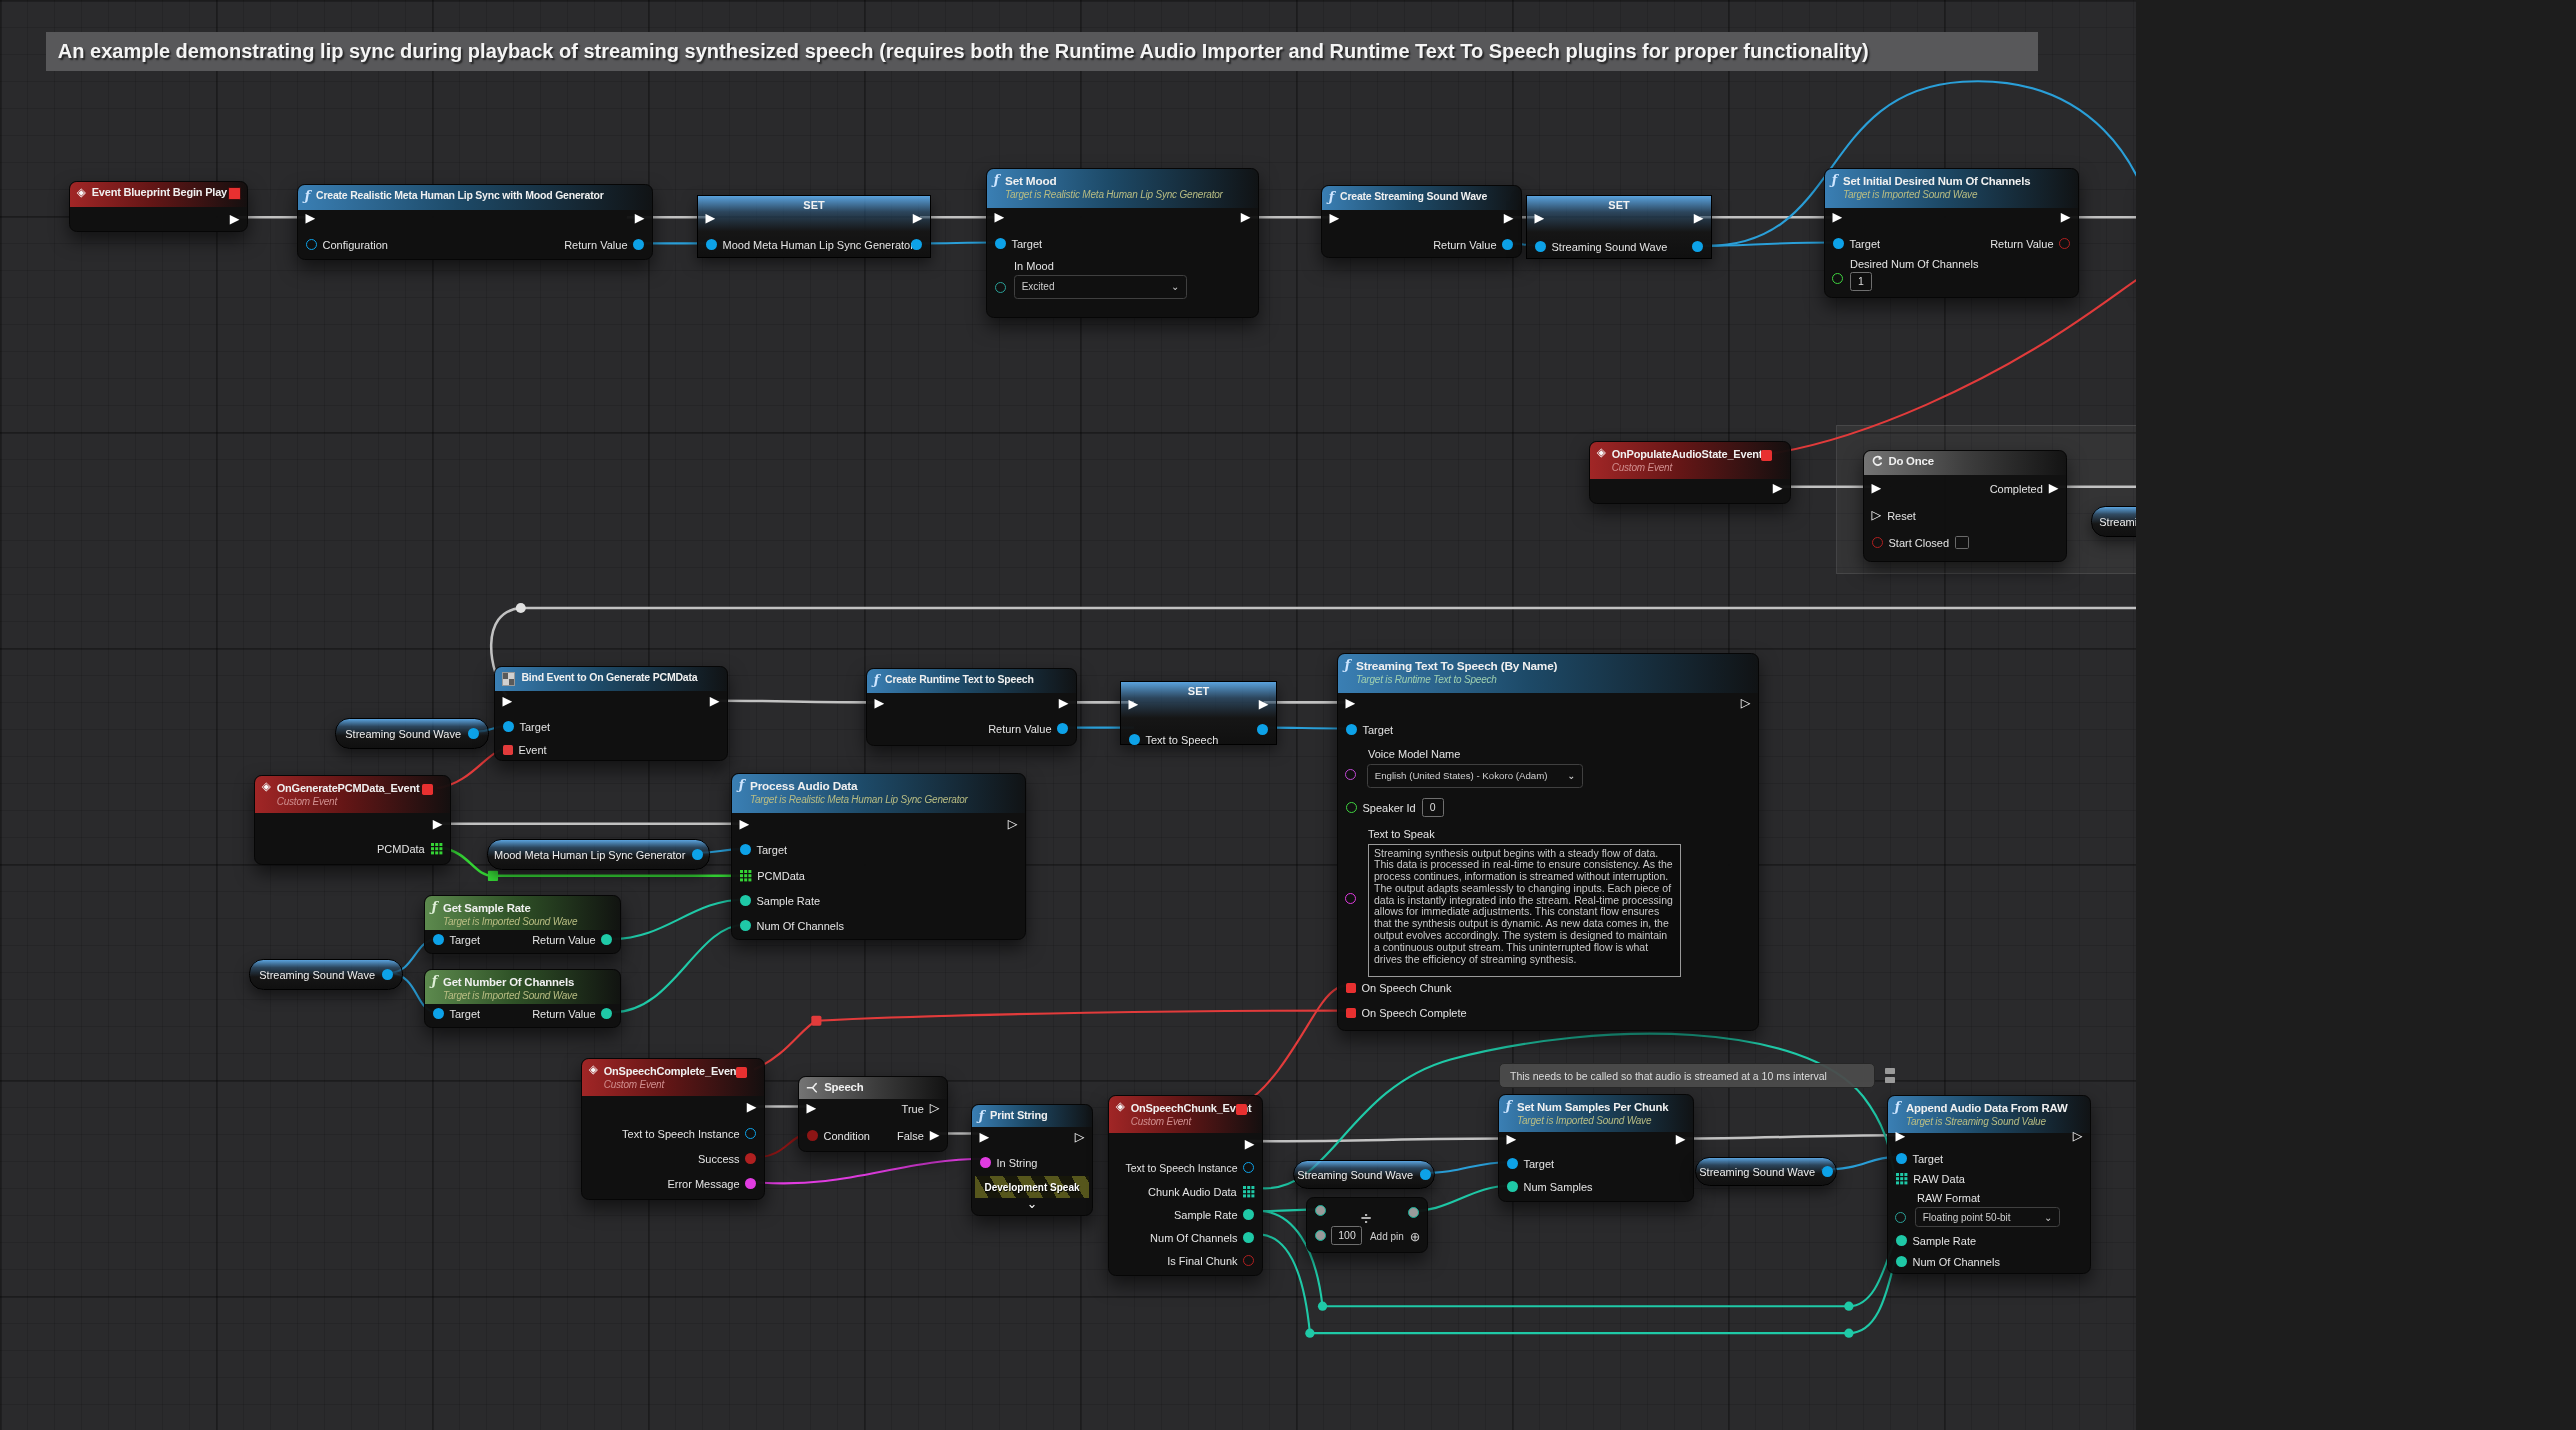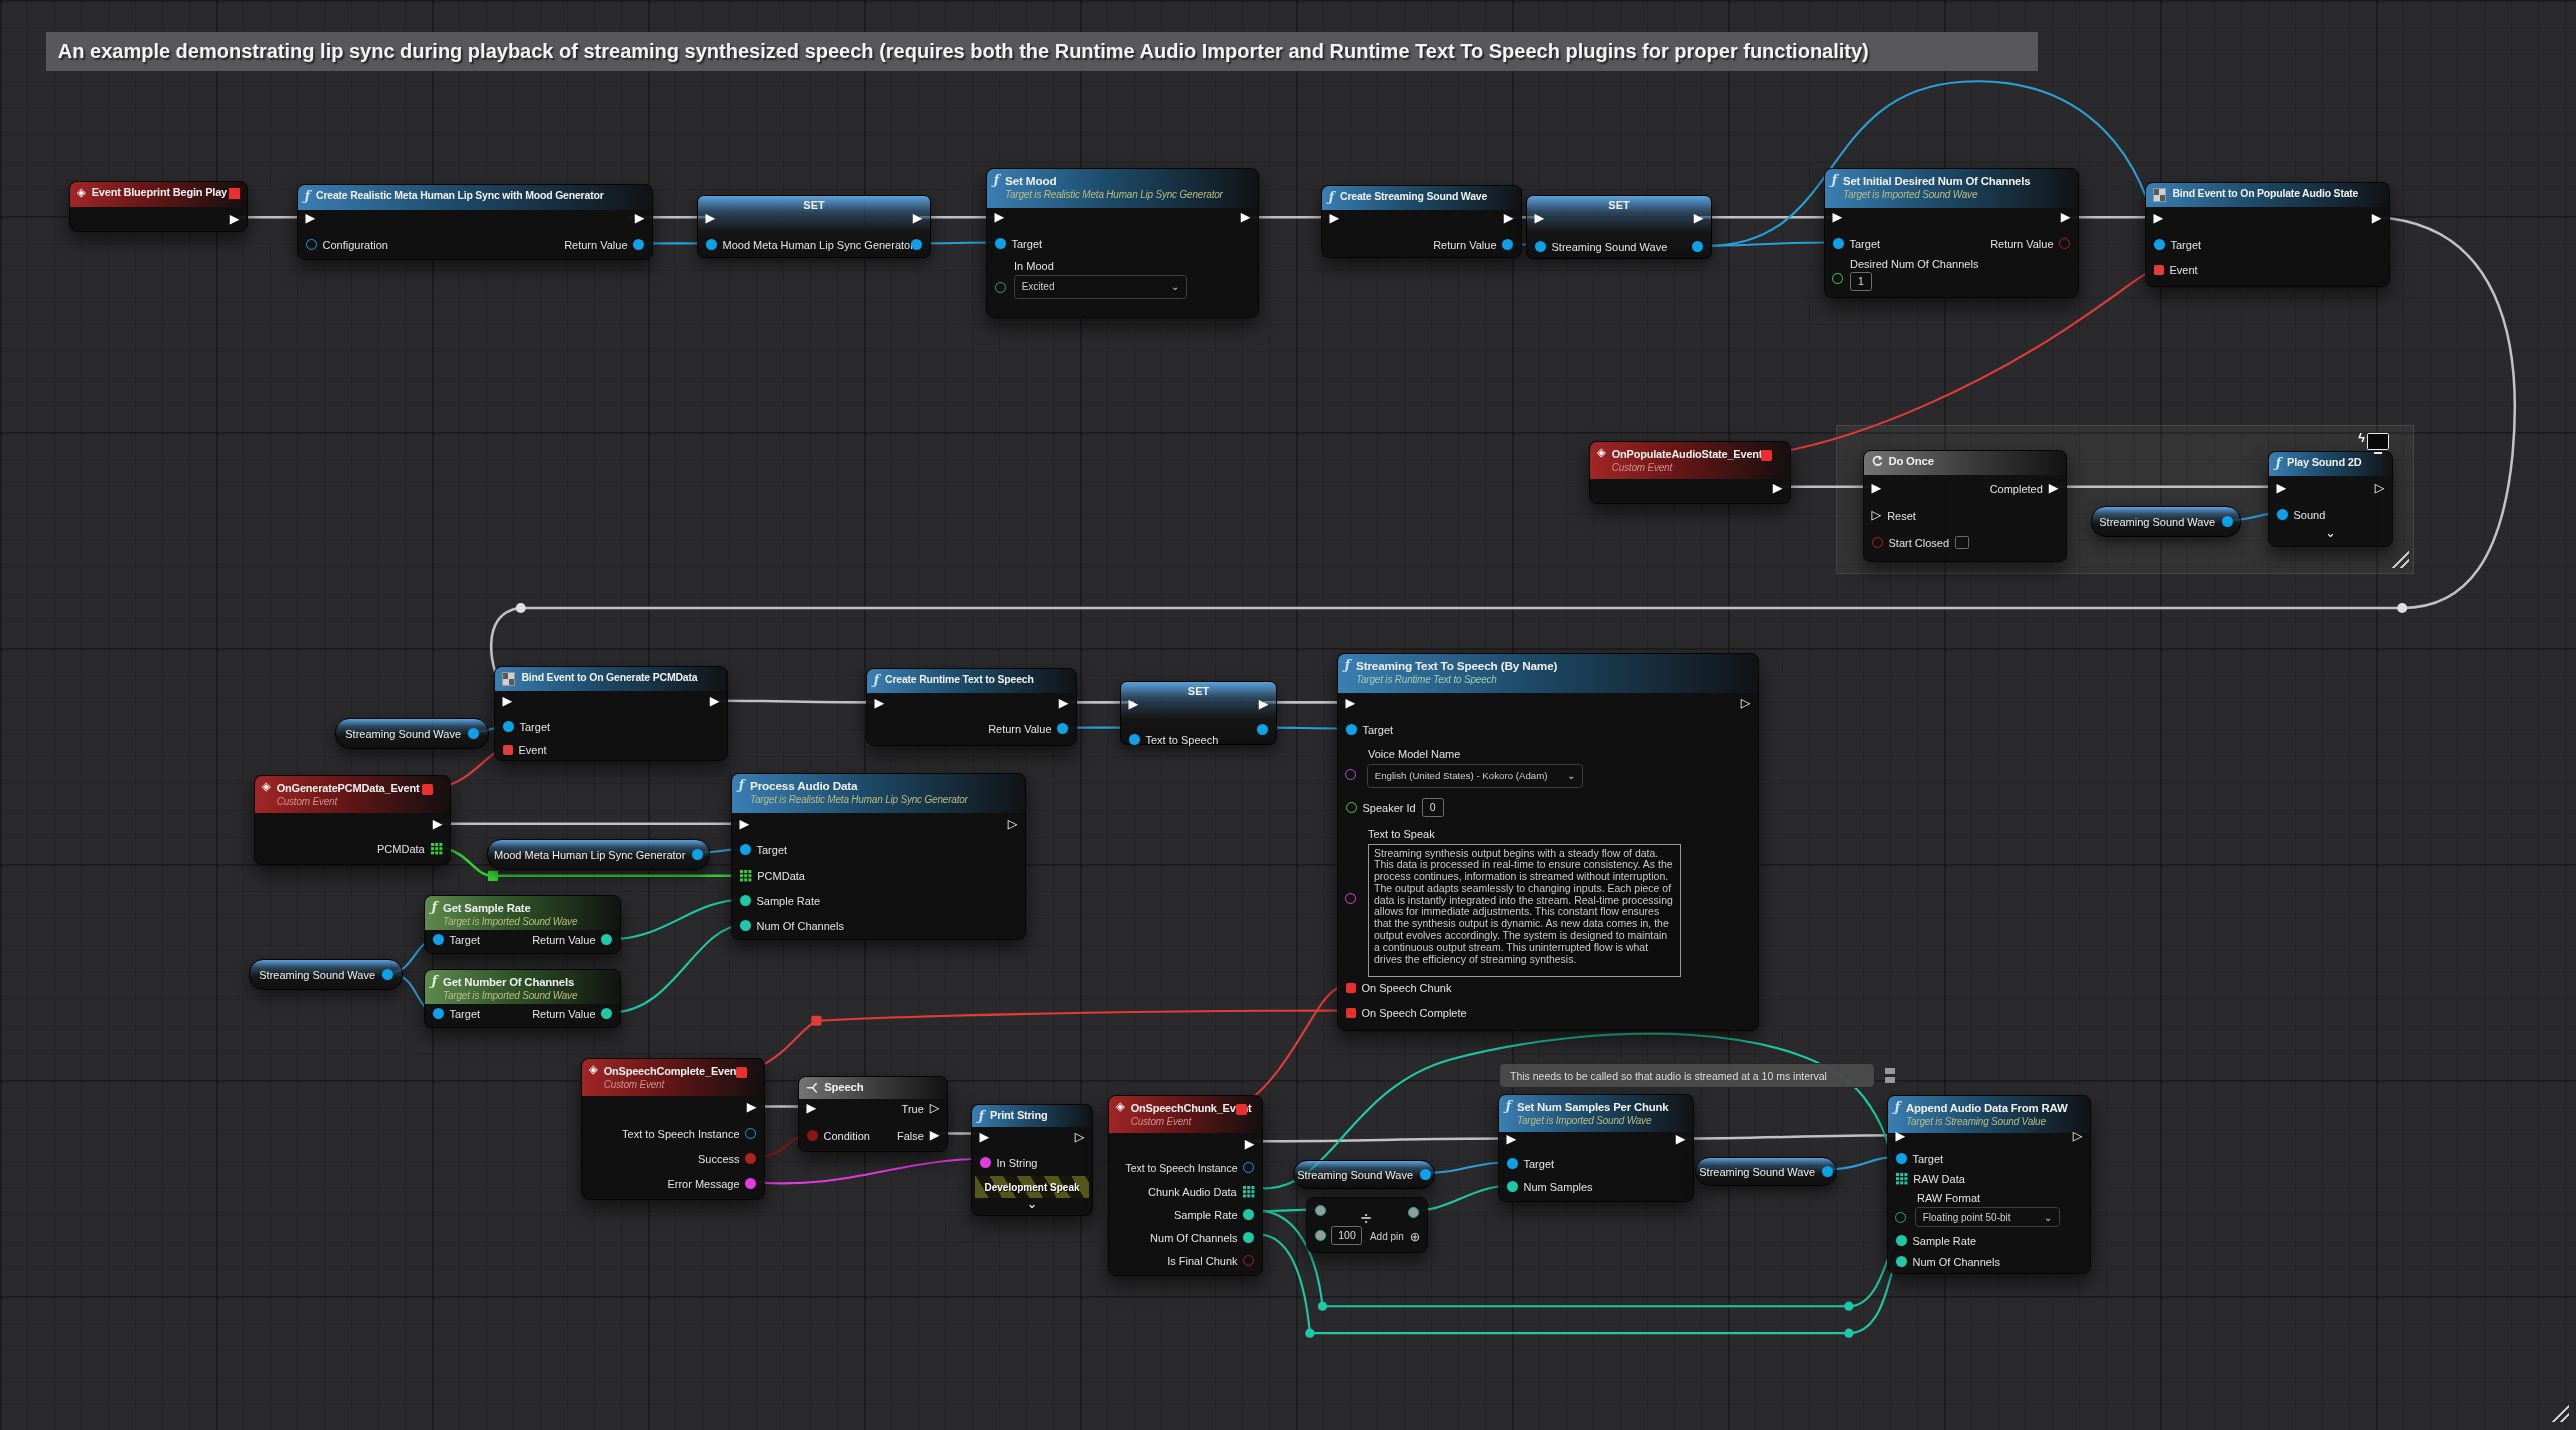--- a/index.html
+++ b/index.html
@@ -1,16 +1,16 @@
 <!DOCTYPE html>
 <html style="font-size:13.5px"><head>
 <meta charset="utf-8">
 <style>
   html,body{margin:0;padding:0;background:#1d1d1d;}
-  #canvas{position:relative;width:2576px;height:1430px;overflow:hidden;
+  #canvas{position:relative;width:2136px;height:1430px;overflow:hidden;
     font-family:"Liberation Sans",sans-serif;
     background-color:#2a2a2c;
     background-image:
       linear-gradient(rgba(0,0,0,.25) 1.7px,transparent 1.7px),
       linear-gradient(90deg,rgba(0,0,0,.25) 1.7px,transparent 1.7px),
       linear-gradient(rgba(0,0,0,.12) 0.8px,transparent 0.8px),
       linear-gradient(90deg,rgba(0,0,0,.12) 0.8px,transparent 0.8px);
     background-size:216px 216px,216px 216px,27px 27px,27px 27px;}
   .wires{position:absolute;left:0;top:0;z-index:1;pointer-events:none}
   .n{position:absolute;background:rgba(16,16,16,.96);border:0.8px solid #060606;border-radius:7.6px;
@@ -33,21 +33,21 @@
   .gp{position:absolute;left:0;top:0;width:3.4px;height:3.4px;background:var(--c);
       box-shadow:4.2px 0 var(--c),8.4px 0 var(--c),0 4.2px var(--c),4.2px 4.2px var(--c),8.4px 4.2px var(--c),0 8.4px var(--c),4.2px 8.4px var(--c),8.4px 8.4px var(--c)}
   .fi{font-family:"DejaVu Serif",serif;font-style:italic;font-weight:700;color:#cfe6ff;font-size:12.6px;line-height:13.5px}
   .gh .fi{color:#dff0d8}
   .dia{color:#f7f7f7;font-size:11.8px;line-height:13.5px}
   .chk{width:11.8px;height:11.8px;border:0.8px solid #999;flex:0 0 auto;margin-top:0.8px;
        background:conic-gradient(#d0d0d0 0 25%,#5a5a5a 0 50%,#d0d0d0 0 75%,#5a5a5a 0)}
   .dsq{position:absolute;width:11px;height:11px;background:#e83030;border:1.7px solid #3c0d0d;border-radius:1.7px;box-sizing:content-box}
   .setn,.pill{position:absolute;border:0.8px solid #000;z-index:3;box-shadow:0 5.9px 13.5px rgba(0,0,0,.5);
     background:linear-gradient(180deg,rgba(95,175,240,.9),rgba(45,92,132,.55) 26%,rgba(21,21,21,.97) 58%,rgba(15,15,15,.97));}
-  .setn{border-radius:7px}.pill{border-radius:14.3px;display:flex;align-items:center;justify-content:center;gap:6.7px;font-size:11px;color:#eee}
+  .setn{border-radius:0}.pill{border-radius:14.3px;display:flex;align-items:center;justify-content:center;gap:6.7px;font-size:11px;color:#eee}
   .setlbl{position:absolute;top:3.4px;left:0;right:0;text-align:center;font-weight:700;font-size:11px;color:#f2f2f2}
   .dd{position:absolute;background:#101010;border:0.8px solid #404040;border-radius:3.4px;color:#cfcfcf;font-size:10px;
       display:flex;align-items:center;justify-content:space-between;padding:0 6.7px;box-sizing:border-box}
   .vbox{background:#0f0f0f;border:0.8px solid #6f6f6f;border-radius:2.5px;color:#ddd;font-size:10.5px;text-align:center;line-height:17px;height:17px;flex:0 0 auto}
   .lbl-ind{position:absolute;font-size:11px;color:#e4e4e4}
   .ta{position:absolute;background:#0c0c0c;border:0.8px solid #9a9a9a;color:#c9c9c9;font-size:10.5px;line-height:11.8px;padding:2.5px 5px;box-sizing:border-box;overflow:hidden}
   .titlebar{position:absolute;left:46px;top:32px;width:1992px;height:39px;background:#58585a;z-index:2;
      display:flex;align-items:center;padding:0 11.8px;box-sizing:border-box}
   .titlebar span{font-weight:700;font-size:20px;color:#f4f4f4;text-shadow:1.7px 1.7px 1.7px rgba(0,0,0,.6);white-space:nowrap}
   .cmt-h{position:absolute;left:1836px;top:342px;width:576px;height:83px;background:rgba(105,105,105,.9);z-index:2;

